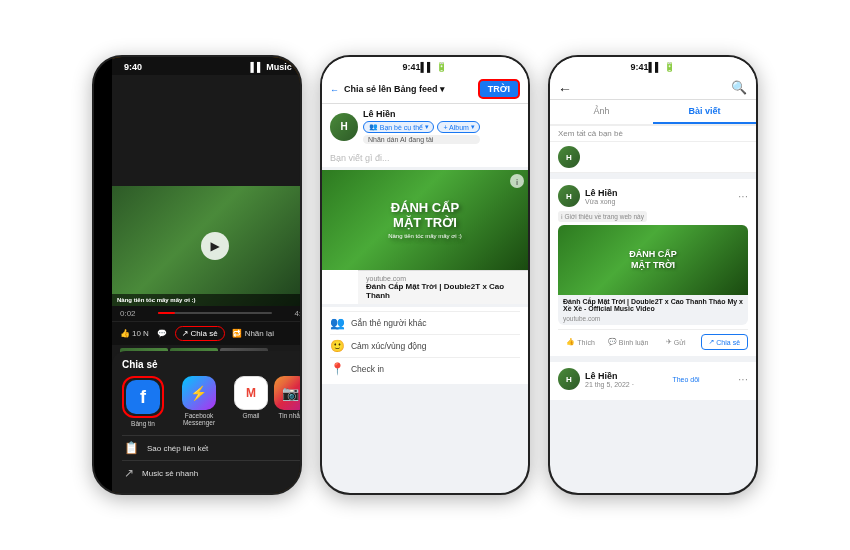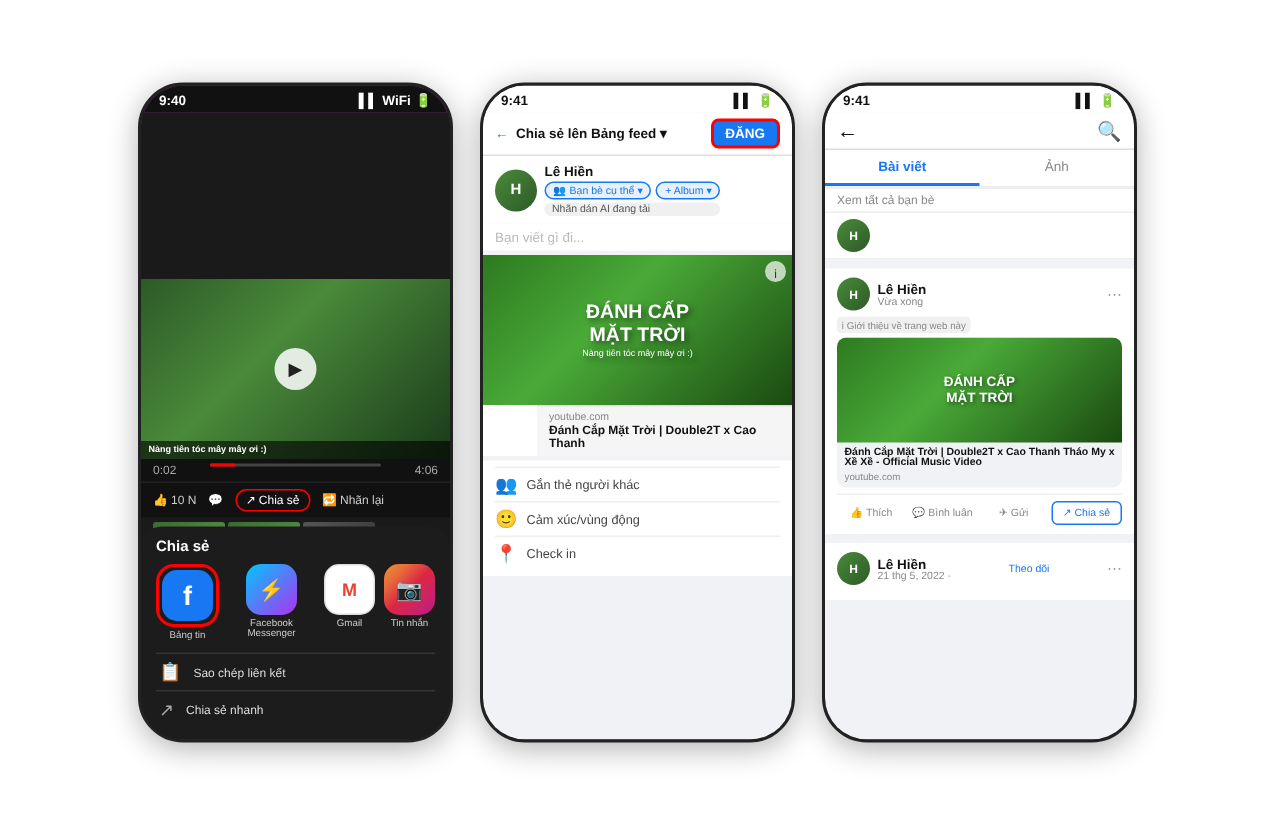--- a/index.html
+++ b/index.html
@@ -48,25 +48,25 @@
       justify-content: space-between;
       align-items: center;
       padding: 4px 12px 2px;
       background: inherit;
       font-size: 9px;
       font-weight: 700;
       color: #fff;
       height: 18px;
     }
     .status-bar.dark { color: #fff; }
-    .status-bar.light { color: #111; }
+    .status-bar.light { color: #111; justify-content: center; }
     .status-icons { display: flex; gap: 3px; align-items: center; }
 
     
-    .phone1 .phone-screen { background: #d946ef; }
+    .phone1 .phone-screen { background: #a16207; margin-left: 18px; }
     .phone1 .status-bar { background: #111; color: #fff; }
     .phone1-content {
       padding: 0;
       background: #111;
       height: calc(100% - 18px);
       display: flex;
       flex-direction: column;
     }
     .video-area {
       background: #1a1a1a;
@@ -104,20 +104,21 @@
       background: rgba(0,0,0,0.6);
       color: #fff;
       font-size: 7px;
       padding: 3px 5px;
       font-weight: 600;
     }
     .video-controls {
       background: #111;
       padding: 3px 8px;
       display: flex;
+      align-items: center;
       gap: 22px;
     }
     .time-text { color: #aaa; font-size: 8px; }
     .progress-bar {
       flex: 1;
       height: 2px;
       background: #444;
       border-radius: 1px;
       position: relative;
     }
@@ -489,21 +490,21 @@
 
 <div class="container">
 
   <div class="phone phone1">
     <div class="phone-screen">
 
       <div class="status-bar dark">
         <span>9:40</span>
         <div class="status-icons">
           <span>▌▌</span>
-          <span>WiFi</span>
+          <span>Music</span>
           <span>🔋</span>
         </div>
       </div>
       <div class="phone1-content">
 
         <div class="video-area">
           <div style="width:100%;">
             <div class="video-thumb">
               <div class="play-btn">▶</div>
               <div class="video-title-overlay">
@@ -563,21 +564,21 @@
               <div class="share-app-icon instagram" style="font-size:14px;">📷</div>
               <span class="share-app-label">Tin nhắn</span>
             </div>
           </div>
           <div class="share-option">
             <span class="option-icon">📋</span>
             <span>Sao chép liên kết</span>
           </div>
           <div class="share-option">
             <span class="option-icon">↗</span>
-            <span>Chia sẻ nhanh</span>
+            <span>Music sẻ nhanh</span>
           </div>
         </div>
       </div>
     </div>
   </div>
 
   <div class="phone phone2">
     <div class="phone-screen">
       <div class="status-bar light">
         <span>9:41</span>
@@ -585,21 +586,21 @@
           <span>▌▌</span>
           <span>🔋</span>
         </div>
       </div>
 
       <div class="fb-header">
         <div class="fb-header-left">
           <span>←</span>
           <span style="font-size:9px;color:#111;font-weight:600;">Chia sẻ lên Bảng feed ▾</span>
         </div>
-        <div class="dang-btn">ĐĂNG</div>
+        <div class="dang-btn">TRỜI</div>
       </div>
 
       <div class="post-author">
         <div class="avatar">H</div>
         <div class="author-info">
           <span class="author-name">Lê Hiền</span>
           <div class="audience-row">
             <div class="audience-tag">
               <span>👥</span>
               <span>Bạn bè cụ thể</span>
@@ -660,22 +661,22 @@
         </div>
       </div>
 
       <div class="fb-header3">
         <span style="font-size:14px;color:#111;">←</span>
         <div style="flex:1;"></div>
         <span style="font-size:13px;">🔍</span>
       </div>
 
       <div class="profile-tabs">
+        <div class="tab-item">Ảnh</div>
         <div class="tab-item active">Bài viết</div>
-        <div class="tab-item">Ảnh</div>
       </div>
 
       <div class="friends-text">Xem tất cả bạn bè</div>
 
 
       <div class="write-post-row">
         <div class="small-avatar">H</div>
       </div>
 
       <div class="fb-post-card">

